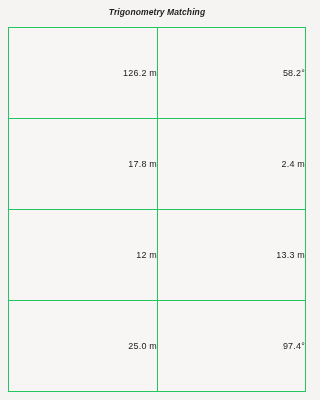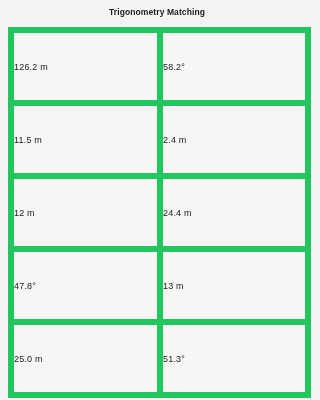--- a/index.html
+++ b/index.html
@@ -26,42 +26,43 @@
     position: absolute;
     top: 7px;
     left: 0;
     width: 314px;
     text-align: center;
     font-size: 8.5px;
     font-weight: bold;
     color: #1c1c1c;
     letter-spacing: 0.1px;
     line-height: 11px;
+    font-style: italic;
   }
 
   .matching-table {
     position: absolute;
     left: 8px;
     top: 27px;
     width: 297px;
     height: 365px;
     border-collapse: collapse;
     table-layout: fixed;
     background: #f7f6f4;
     box-sizing: border-box;
   }
 
   .matching-table tr {
     height: 73px;
   }
 
   .matching-table td {
-    border: 6px solid #22c55e;
+    border: 1px solid #22c55e;
     background: #f7f6f4;
-    text-align: left;
+    text-align: right;
     vertical-align: middle;
     font-size: 9px;
     color: #1a1a1a;
     padding: 0;
     box-sizing: border-box;
     font-weight: normal;
   }
 
   .matching-table td.col-left  { width: 149px; }
   .matching-table td.col-right { width: 148px; }
@@ -86,50 +87,42 @@
         <td class="col-left">
           <span class="cell-text">126.2 m</span>
         </td>
         <td class="col-right">
           <span class="cell-text">58.2°</span>
         </td>
       </tr>
 
       <tr>
         <td class="col-left">
-          <span class="cell-text">11.5 m</span>
+          <span class="cell-text">17.8 m</span>
         </td>
         <td class="col-right">
           <span class="cell-text">2.4 m</span>
         </td>
       </tr>
 
       <tr>
         <td class="col-left">
           <span class="cell-text">12 m</span>
         </td>
         <td class="col-right">
-          <span class="cell-text">24.4 m</span>
+          <span class="cell-text">13.3 m</span>
         </td>
       </tr>
 
-      <tr>
-        <td class="col-left">
-          <span class="cell-text">47.8°</span>
-        </td>
-        <td class="col-right">
-          <span class="cell-text">13 m</span>
-        </td>
-      </tr>
 
       <tr>
         <td class="col-left">
           <span class="cell-text">25.0 m</span>
         </td>
         <td class="col-right">
-          <span class="cell-text">51.3°</span>
+          <span class="cell-text">97.4°</span>
         </td>
       </tr>
 
     </tbody>
   </table>
 
 </div>
 
 </body></html>

